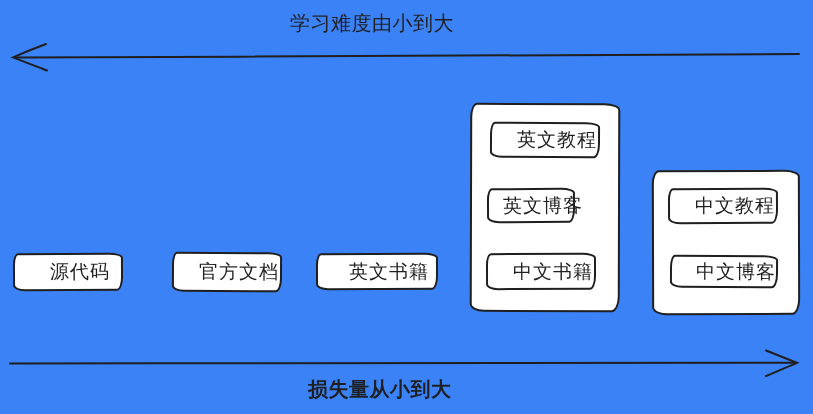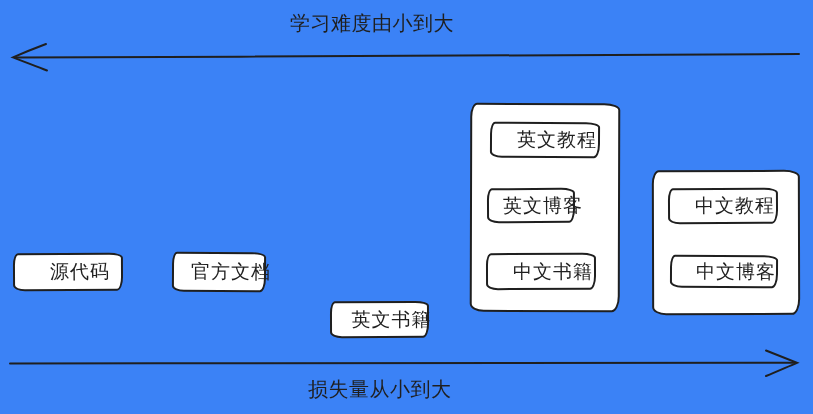--- a/index.html
+++ b/index.html
@@ -16,21 +16,21 @@
     overflow: hidden;
   }
   .axis-title {
     position: absolute;
     font-size: 20px;
     letter-spacing: 0.5px;
     color: #1f1f1f;
     white-space: nowrap;
   }
   .axis-title.top { left: 290px; top: 10px; }
-  .axis-title.bottom { left: 308px; top: 376px; }
+  .axis-title.bottom { left: 308px; top: 376px; font-weight: bold; }
   .arrow-svg { position: absolute; left: 0; width: 813px; height: 44px; }
   .arrow-svg.top { top: 36px; }
   .arrow-svg.bottom { top: 343px; }
   .arrow-svg path {
     fill: none;
     stroke: #1f1f1f;
     stroke-width: 2;
     stroke-linecap: round;
   }
   .sketch-box {
@@ -51,22 +51,22 @@
   .sketch-box.r2 { transform: rotate(0.3deg); }
   .sketch-box.r3 { transform: rotate(-0.2deg); }
   .group-box {
     position: absolute;
     border: 2px solid #1f1f1f;
     background: #ffffff;
     border-radius: 7px 16px 8px 14px / 14px 7px 16px 8px;
   }
   
   .box-source   { left: 13px;  top: 253px; width: 110px; height: 38px; }
-  .box-official { left: 172px; top: 252px; width: 94px; height: 40px; }
-  .box-enbooks  { left: 330px; top: 253px; width: 99px; height: 37px; margin-top: 48px; }
+  .box-official { left: 172px; top: 252px; width: 110px; height: 40px; }
+  .box-enbooks  { left: 316px; top: 253px; width: 122px; height: 37px; }
   
   .group-a { left: 470px; top: 103px; width: 150px; height: 209px; transform: rotate(0.15deg); }
   .box-entut  { left: 490px; top: 122px; width: 110px; height: 36px; }
   .box-enblog { left: 487px; top: 188px; width: 88px; height: 35px; }
   .box-cnbook { left: 486px; top: 253px; width: 110px; height: 37px; }
   
   .group-b { left: 652px; top: 170px; width: 148px; height: 145px; transform: rotate(-0.15deg); }
   .box-cntut  { left: 668px; top: 188px; width: 110px; height: 36px; }
   .box-cnblog { left: 670px; top: 255px; width: 108px; height: 33px; }
 </style>

